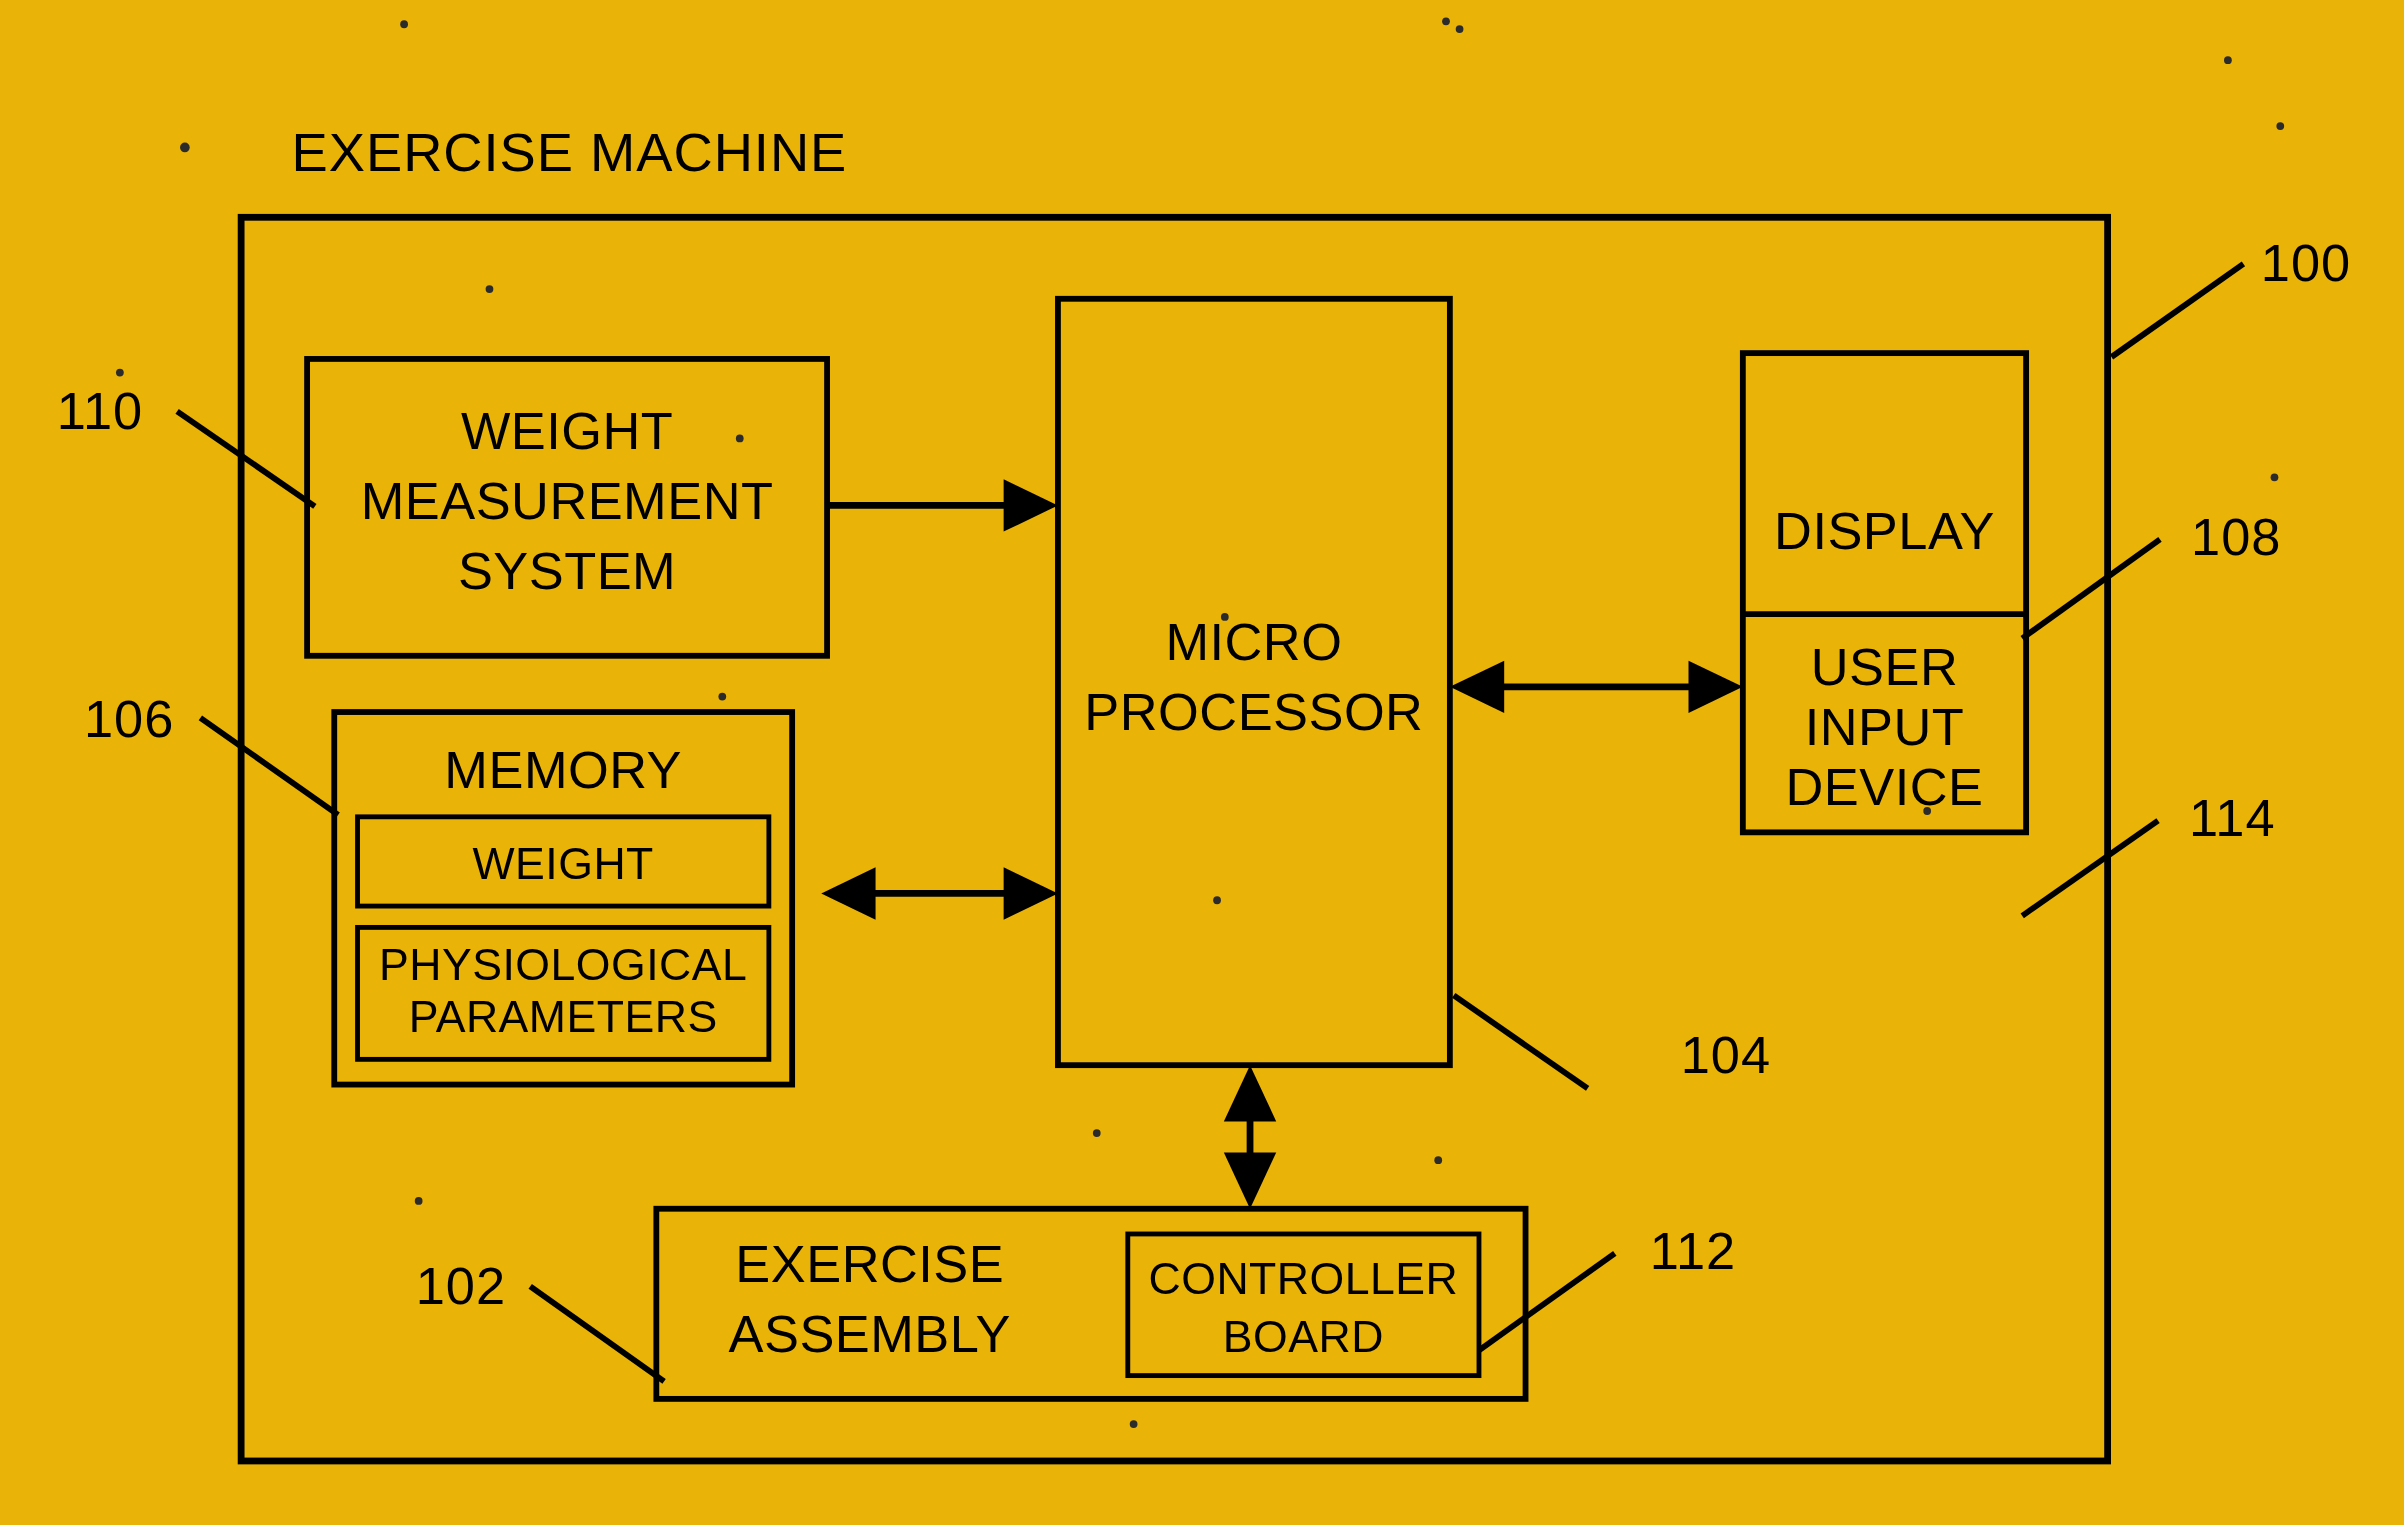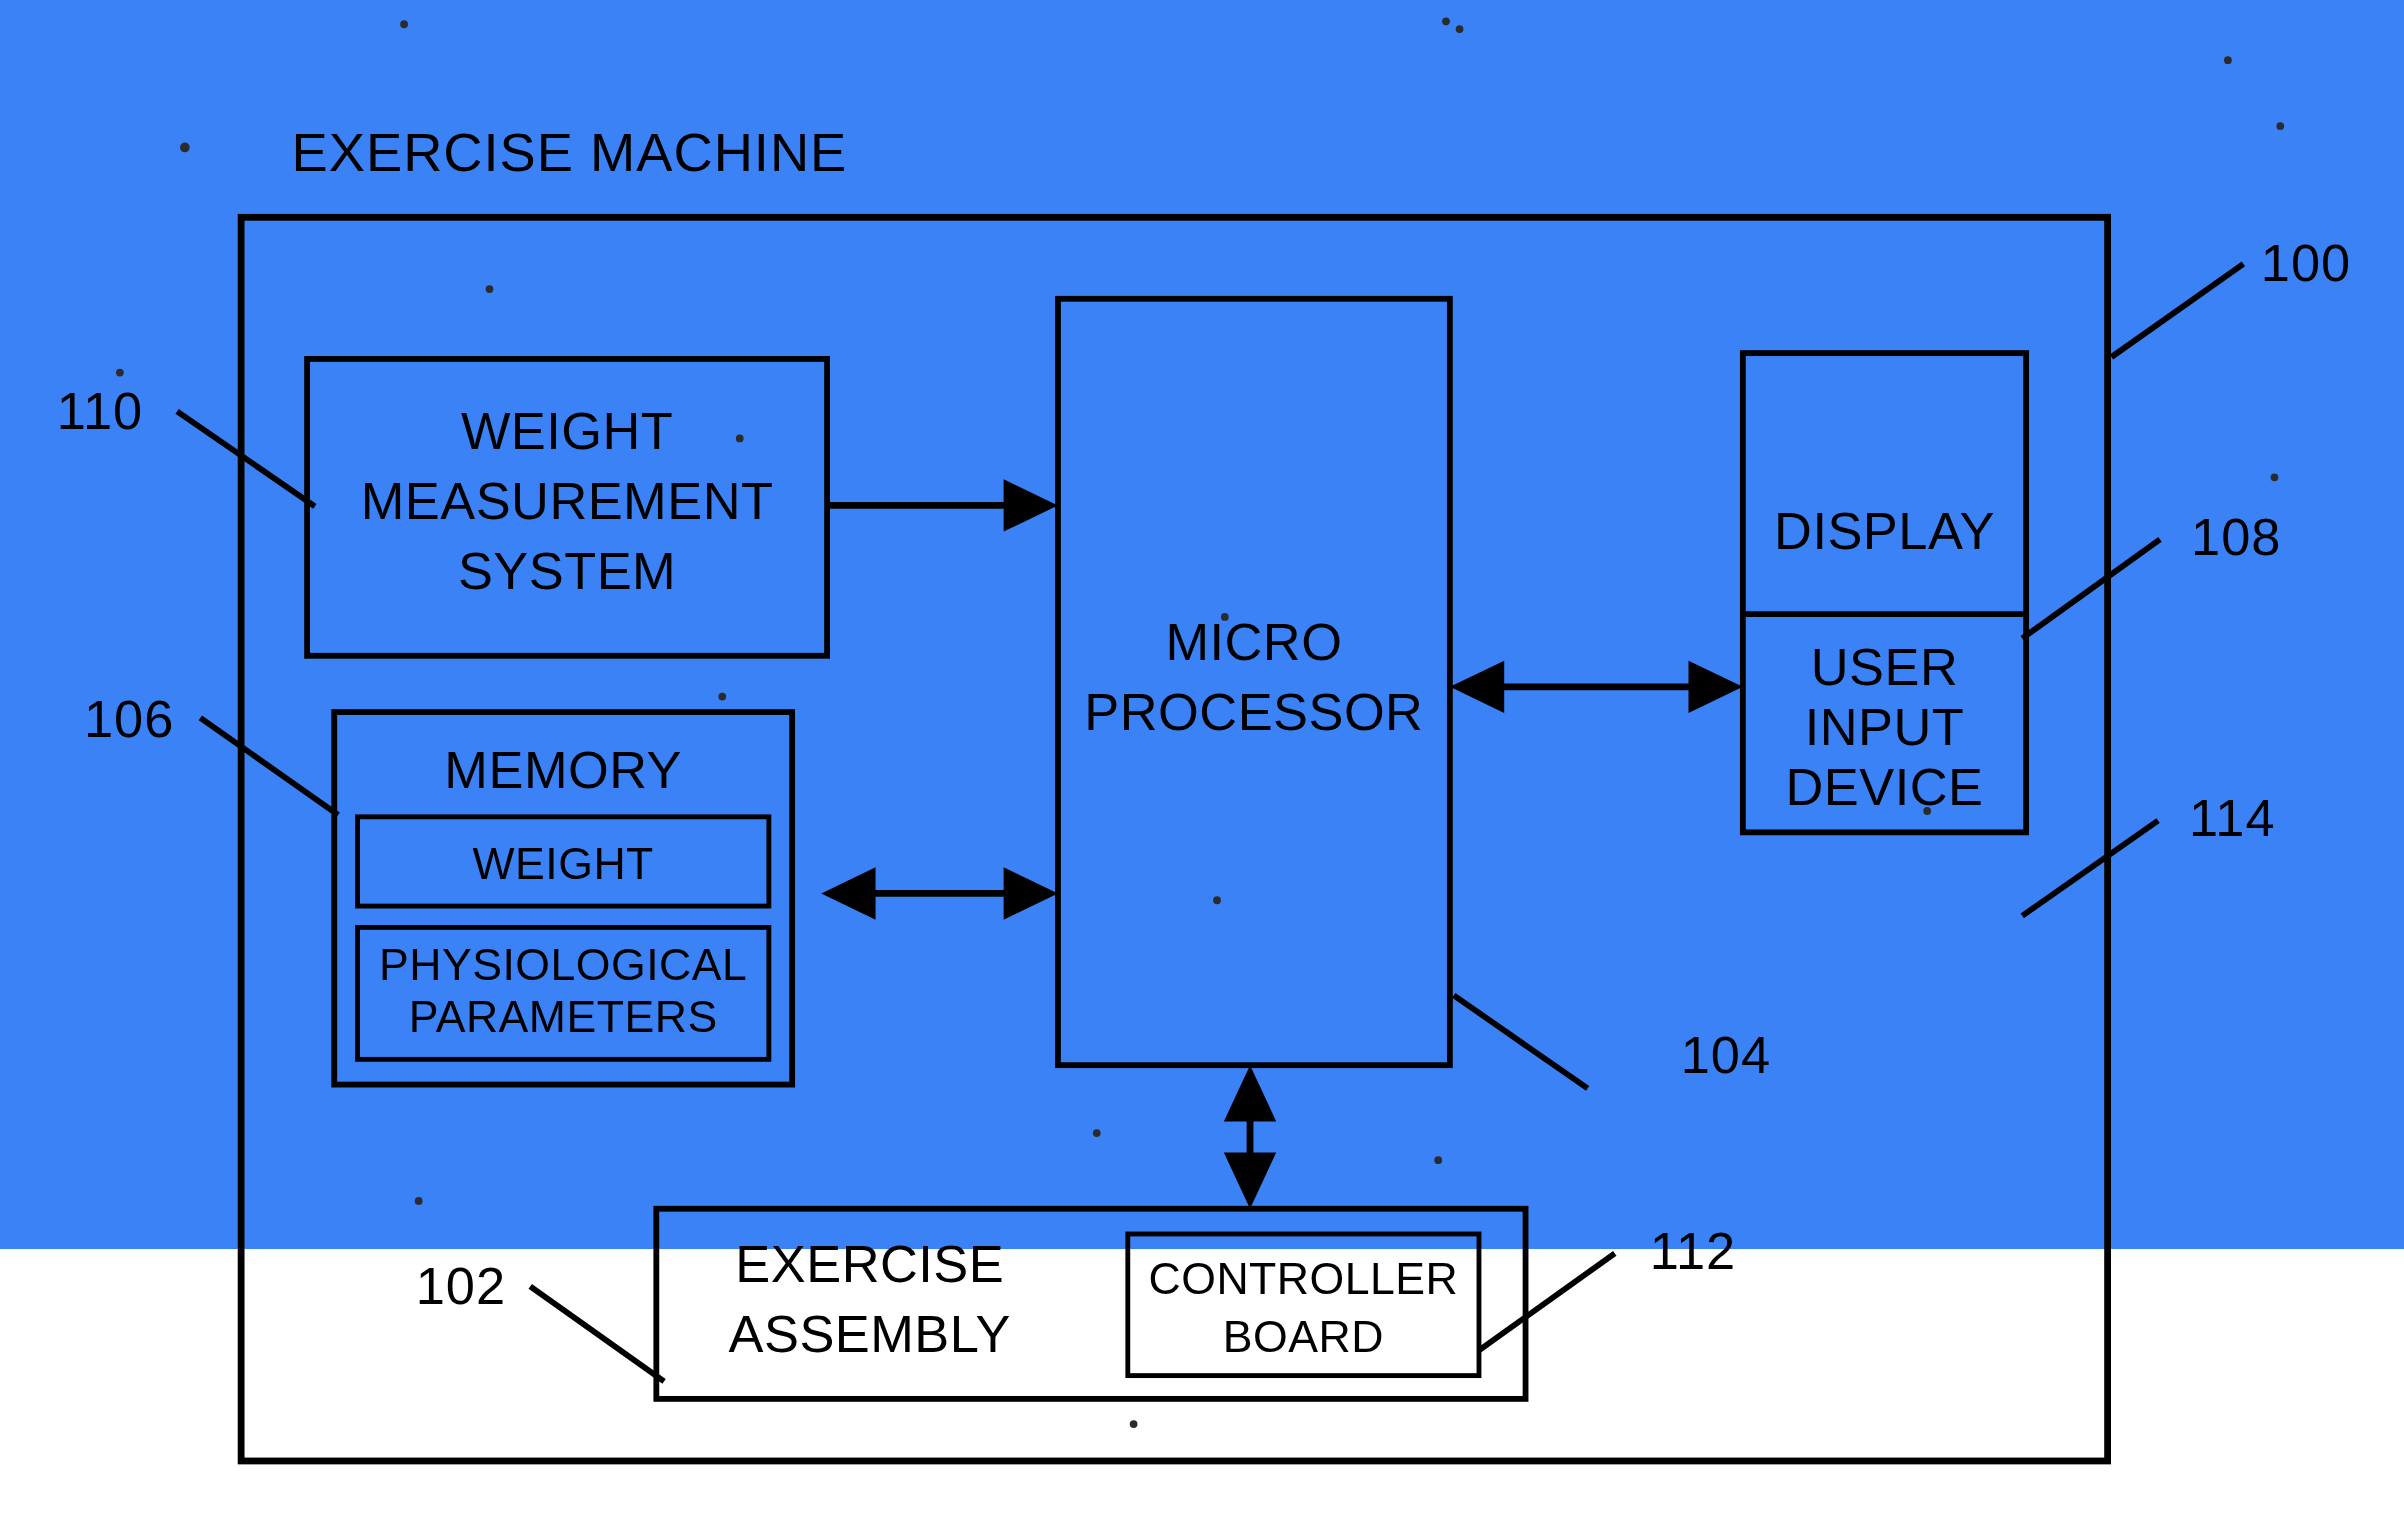--- a/index.html
+++ b/index.html
@@ -10,22 +10,22 @@
   }
   body {
     width: 2405px;
     height: 1525px;
     overflow: hidden;
     font-family: "Liberation Sans", sans-serif;
   }
   #diagram-root {
     position: relative;
     width: 2405px;
-    height: 1249px;
-    background: #3b82f6;
+    height: 1525px;
+    background: #eab308;
   }
   svg#figure {
     display: block;
     width: 2405px;
     height: 1525px;
   }
   .box-line {
     fill: none;
     stroke: #000000;
     stroke-width: 6;

